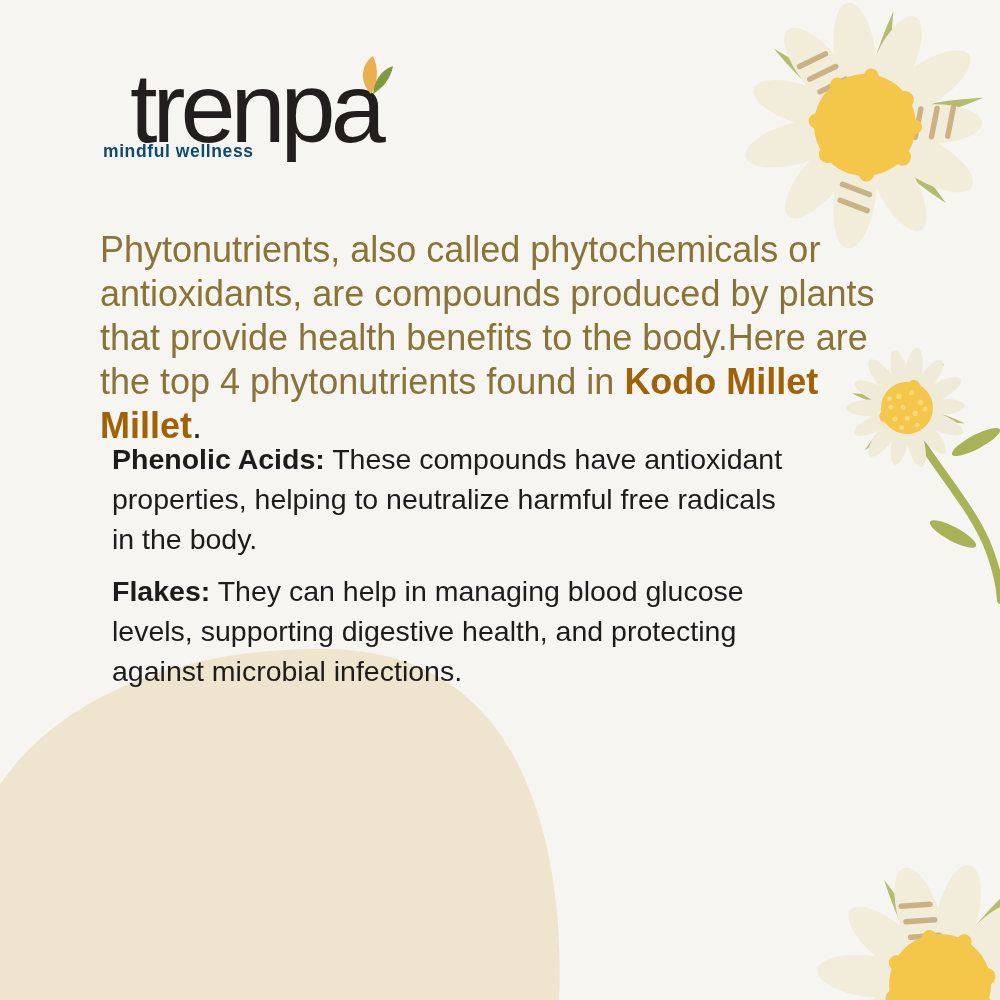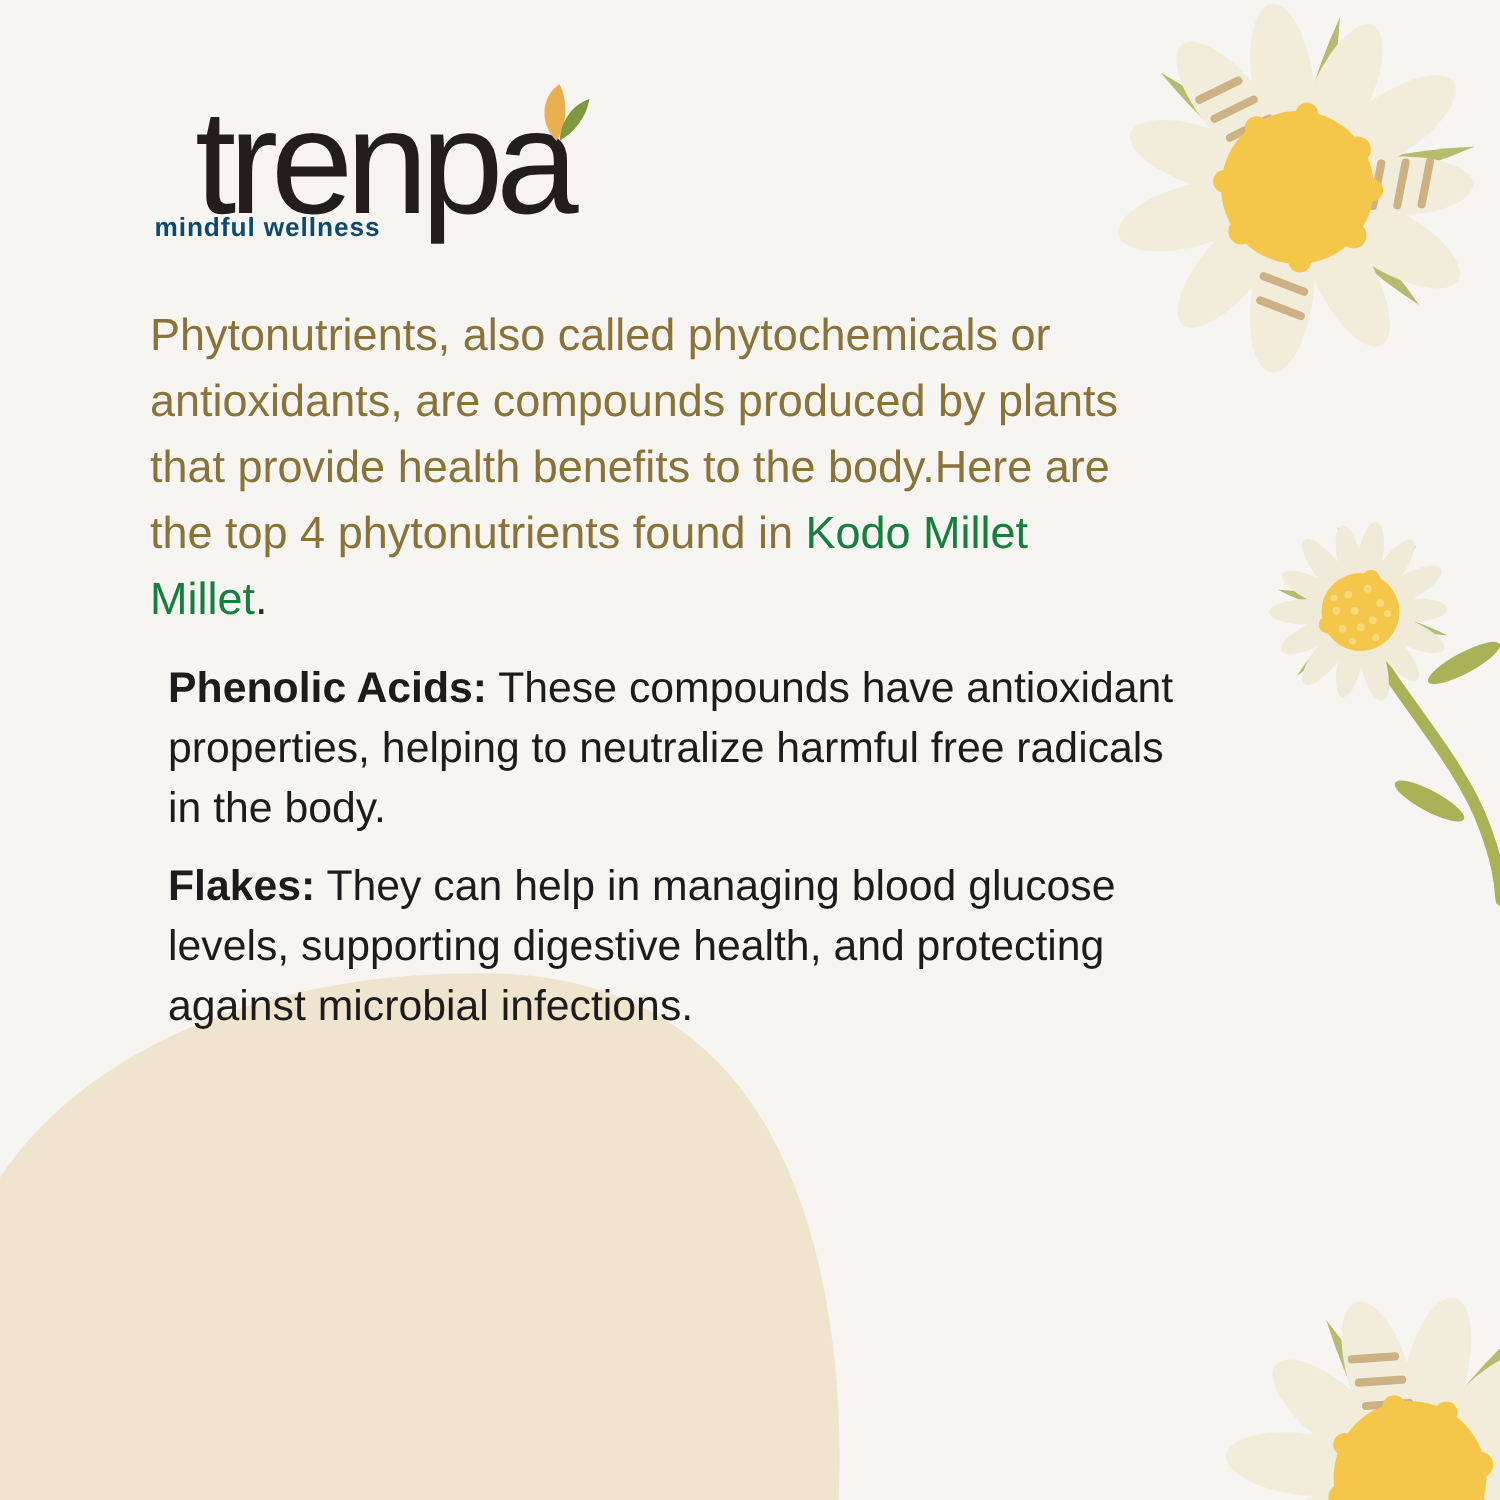--- a/index.html
+++ b/index.html
@@ -10,24 +10,24 @@
   .deco{position:absolute;pointer-events:none;}
   .logo-word{
     position:absolute;left:94px;top:58px;
     font-size:99px;font-weight:normal;letter-spacing:-5px;color:#221E1D;line-height:1;margin-left:36px;
   }
   .logo-tagline{
     position:absolute;left:103px;top:141px;
     font-size:17.5px;font-weight:bold;letter-spacing:0.6px;color:#0c4a6e;
   }
   .intro{
-    position:absolute;left:100px;top:172px;width:830px;
-    font-size:30px;line-height:44px;color:#8A7337;white-space:pre-line;
-  }
-  .intro .hl{font-weight:normal;color:#15803d;}
+    position:absolute;left:100px;top:192px;width:830px;
+    font-size:36px;line-height:44px;color:#8A7337;white-space:pre-line;
+  }
+  .intro .hl{font-weight:bold;color:#a16207;}
   .intro .dark{color:#2A2624;}
   .body-copy{
     position:absolute;left:100px;top:427px;width:810px;
     font-size:28.5px;line-height:40px;color:#1D1B1B;
   }
   .body-copy p{margin:12px;white-space:pre-line;}
   .body-copy .lead{font-weight:bold;}
 </style>
 </head>
 <body>

